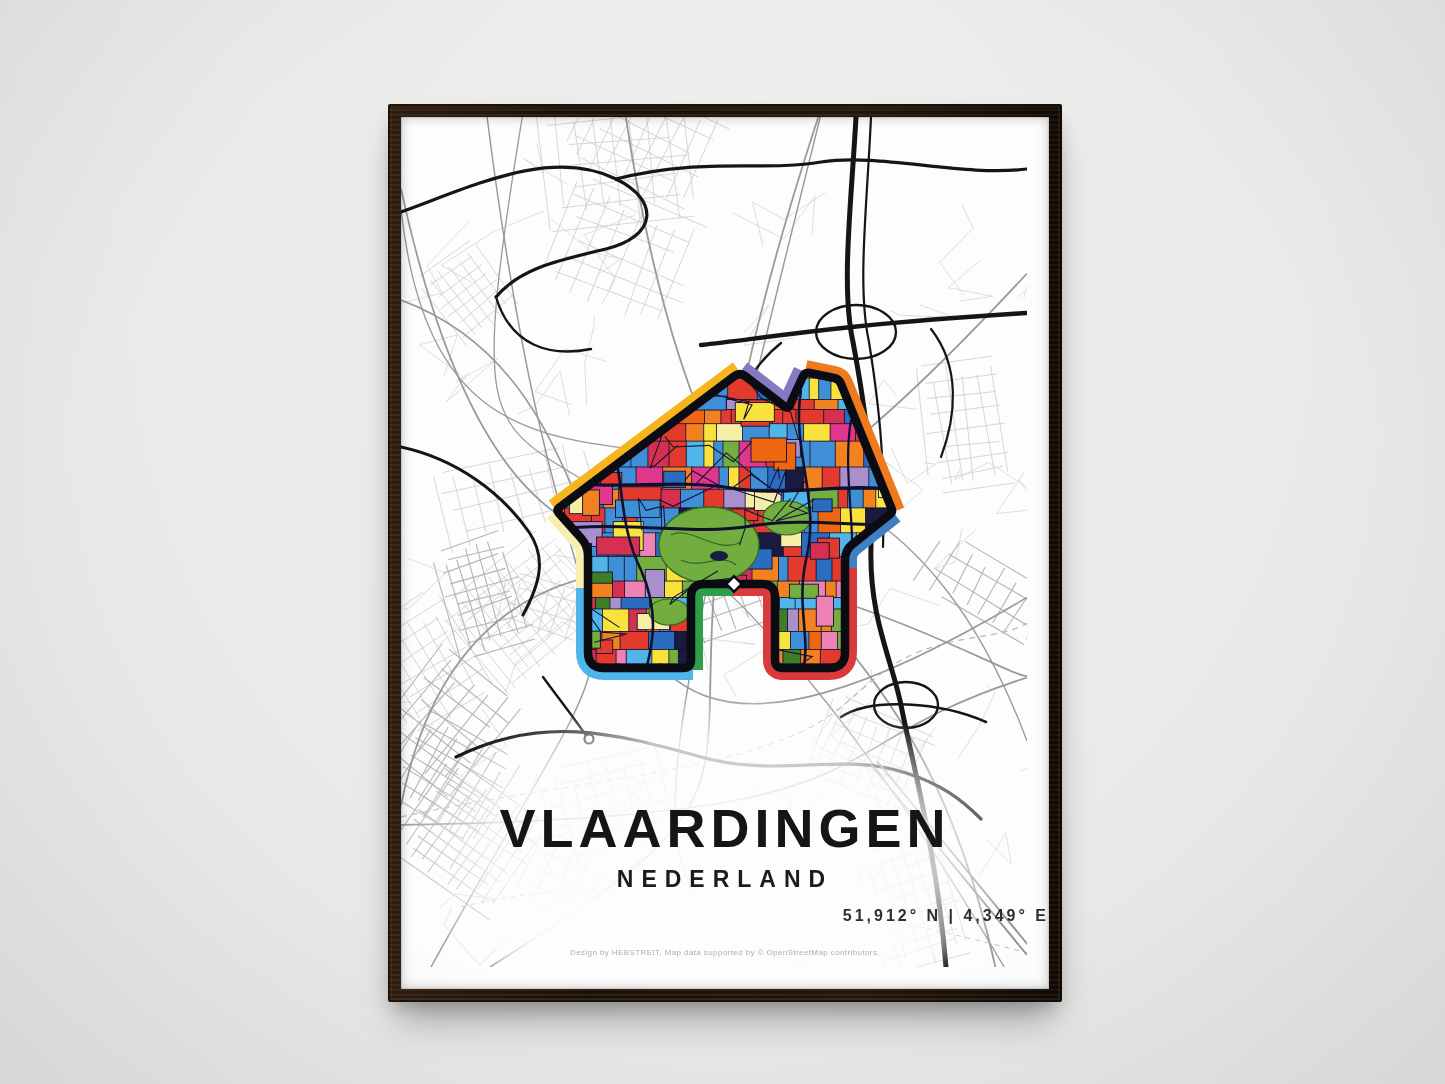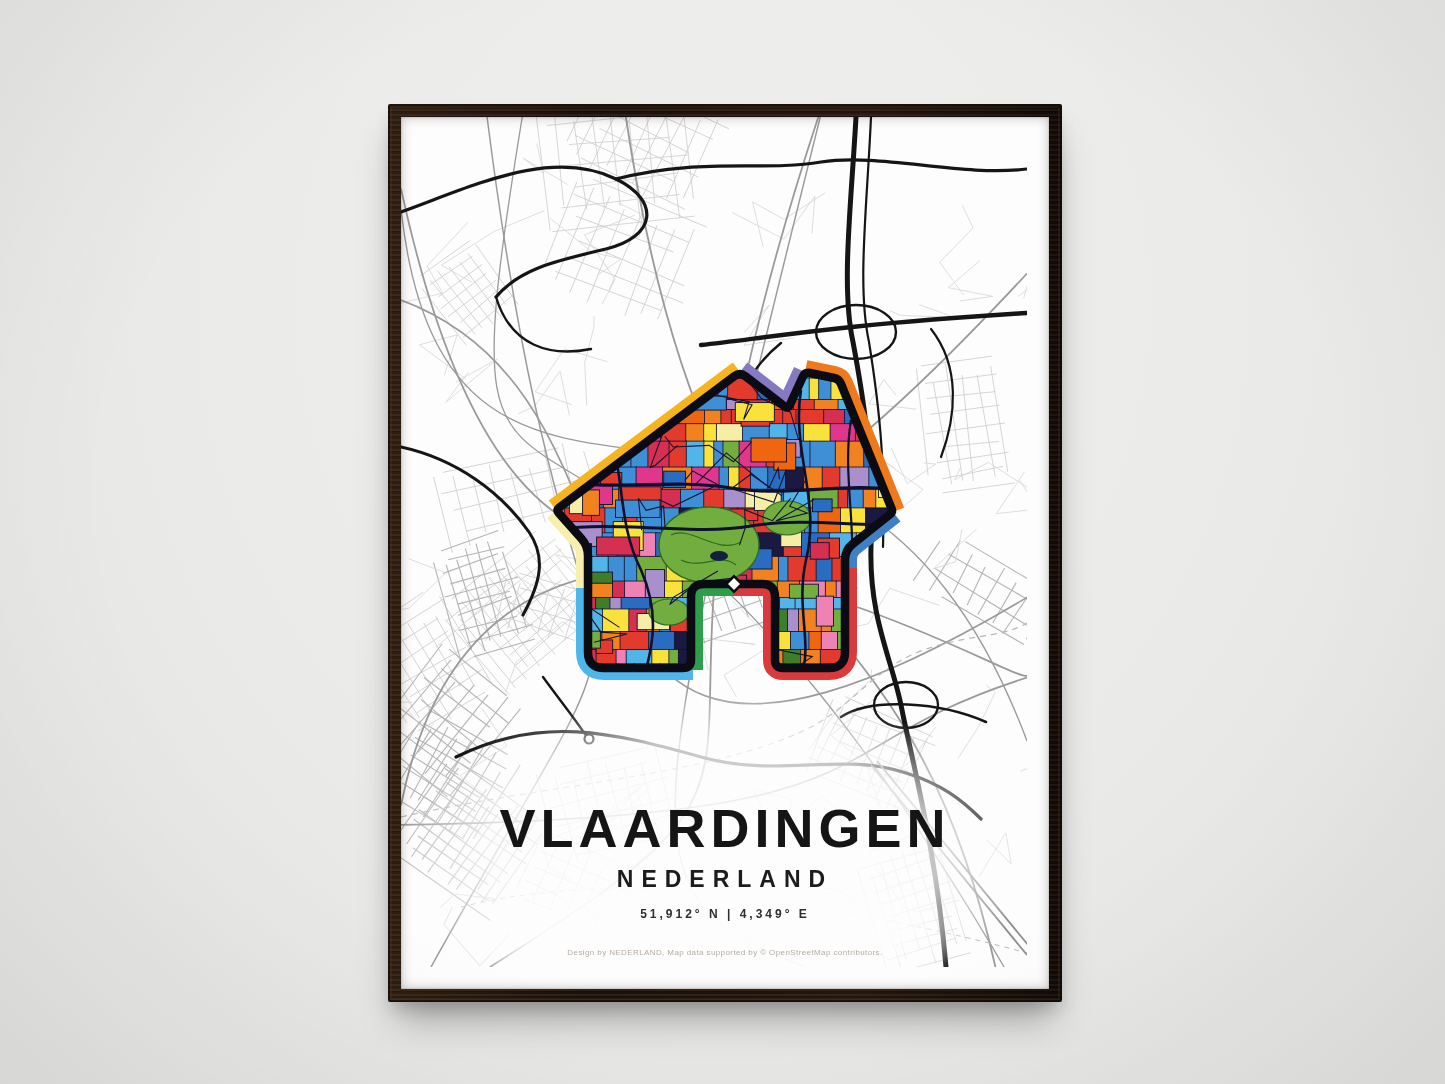--- a/index.html
+++ b/index.html
@@ -21,22 +21,22 @@
       inset 0 0 0 4px rgba(120,86,52,0.16);}
   .poster{position:relative;width:100%;height:100%;background:#fdfdfd;overflow:hidden;}
   .poster svg{position:absolute;inset:0;display:block;}
   .poster-inner-shadow{position:absolute;inset:0;z-index:5;pointer-events:none;
     box-shadow:inset 0 0 12px rgba(0,0,0,0.25), inset 0 0 2px rgba(0,0,0,0.35);}
   .text-block{position:absolute;left:0;right:0;top:0;bottom:0;z-index:6;pointer-events:none;}
   .poster-title{position:absolute;left:0;right:0;top:684px;text-align:center;
     font-size:54px;font-weight:800;letter-spacing:5px;color:#151515;line-height:1;}
   .poster-subtitle{position:absolute;left:0;right:0;top:751px;text-align:center;
     font-size:23px;font-weight:700;letter-spacing:8px;color:#1c1c1c;line-height:1;}
-  .poster-coords{position:absolute;left:0;right:0;top:791px;text-align:center;
-    font-size:12px;font-weight:700;letter-spacing:3px;color:#2e2e2e;line-height:1;}
+  .poster-coords{position:absolute;left:0;right:0;top:791px;text-align:right;
+    font-size:16px;font-weight:700;letter-spacing:3px;color:#2e2e2e;line-height:1;}
   .poster-credit{position:absolute;left:0;right:0;top:832px;text-align:center;
     font-size:8px;font-weight:400;letter-spacing:0.4px;color:#b5aca2;line-height:1;}
 </style>
 </head>
 <body>
 
 <div class="scene">
   <div class="frame">
     <div class="poster">
       <svg id="map-svg" viewBox="0 0 626 850" width="626" height="850">
@@ -891,18 +891,18 @@
             </g>
             <path d="M7.657455355319679,152.98963727473463 Q5,150 8.2,147.6 L183.4,16.2 Q189,12 194.54407138037854,16.27355502237512 L233.83195921121228,46.557968558642784 Q237,49 238.67000068620285,45.36529262414675 L251.91249914224645,16.543384219816566 Q254,12 258.89728521628325,13.008264603352435 L283.10271478371675,17.991735396647563 Q288,19 289.880950881699,23.63271235677716 L340.4952392946408,148.29383011457827 Q342,152 338.863816702153,154.48281177746225 L301.8404582446176,183.7929705563444 Q294,190 294,200 L294,292 Q294,308 278,308 L232,308 Q224,308 224,300 L224,237 Q224,224 211,224 L153,224 Q140,224 140,237 L140,300 Q140,308 132,308 L53,308 Q37,308 37,292 L37,196 Q37,186 30.3563616117008,178.5259068131634 Z" fill="none" stroke="#0b0b14" stroke-width="8.5" stroke-linejoin="round"></path>
             <rect x="-5.5" y="-5.5" width="11" height="11" fill="#ffffff" stroke="#0b0b14" stroke-width="2.6" transform="translate(183,224) rotate(45)"></rect>
           </g>
         </svg>
       <div class="poster-inner-shadow"></div>
       <div class="text-block">
         <div class="poster-title">VLAARDINGEN</div>
         <div class="poster-subtitle">NEDERLAND</div>
         <div class="poster-coords">51,912° N | 4,349° E</div>
-        <div class="poster-credit">Design by NEDERLAND, Map data supported by © OpenStreetMap contributors.</div>
+        <div class="poster-credit">Design by HEBSTREIT, Map data supported by © OpenStreetMap contributors.</div>
       </div>
     </div>
   </div>
   <div class="vignette"></div>
 </div>
 
 </body></html>

